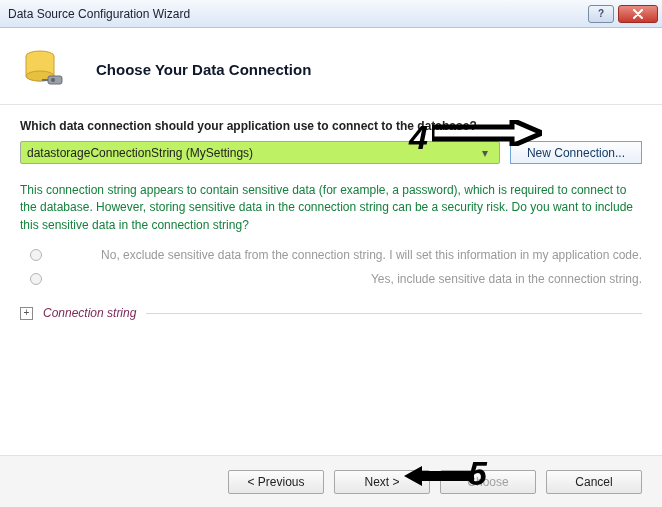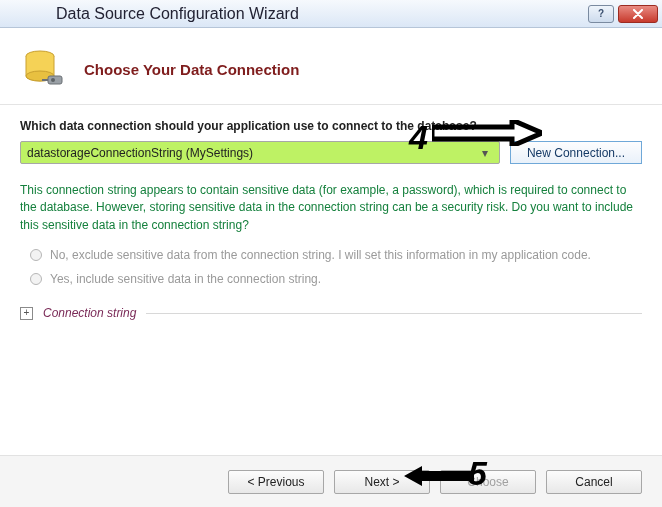--- a/index.html
+++ b/index.html
@@ -17,21 +17,21 @@
   
   .titlebar {
     height: 28px;
     background: linear-gradient(#f6f9fd, #dbe7f6);
     border-bottom: 1px solid #b6c5d8;
     display: flex;
     align-items: center;
     justify-content: space-between;
     padding: 0 4px 0 8px;
   }
-  .titlebar .title { color: #223; font-size: 16px; margin-left: 48px; }
+  .titlebar .title { color: #223; font-size: 12px; }
   .titlebar .controls { display: flex; gap: 4px; }
   .winbtn {
     width: 26px; height: 18px;
     border: 1px solid #7a8aa0;
     border-radius: 3px;
     background: linear-gradient(#eef4fb,#cddbed);
     display: flex; align-items: center; justify-content: center;
     font-size: 10px; color: #3b5070;
     cursor: default;
   }
@@ -50,24 +50,24 @@
     display: flex;
     align-items: center;
     gap: 18px;
     border-bottom: 1px solid #e4e4e4;
   }
   .db-icon {
     width: 46px; height: 46px; flex: 0 0 auto;
     position: relative;
   }
   .header h1 {
-    margin: 0;
+    margin: 12px;
     font-size: 15px;
     font-weight: 700;
-    color: #7f1d1d;
+    color: #0f172a;
   }
 
   
   .body {
     padding: 14px 20px 0 20px;
   }
   .prompt {
     font-weight: 700;
     color: #222;
     margin-bottom: 8px;
@@ -113,20 +113,21 @@
     color: #15803d;
     font-size: 12px;
     line-height: 1.45;
   }
 
   .radios { margin-top: 14px; }
   .radio-row {
     display: flex; align-items: center; gap: 8px;
     color: #9a9a9a;
     margin: 10px 0 10px 10px;
+    justify-content: space-between;
   }
   .radio-dot {
     width: 12px; height: 12px; border-radius: 50%;
     border: 1px solid #b6b6b6; background: #f3f3f3;
   }
 
   .expander {
     display: flex; align-items: center; gap: 10px;
     margin-top: 20px;
     color: #7a2a57;

